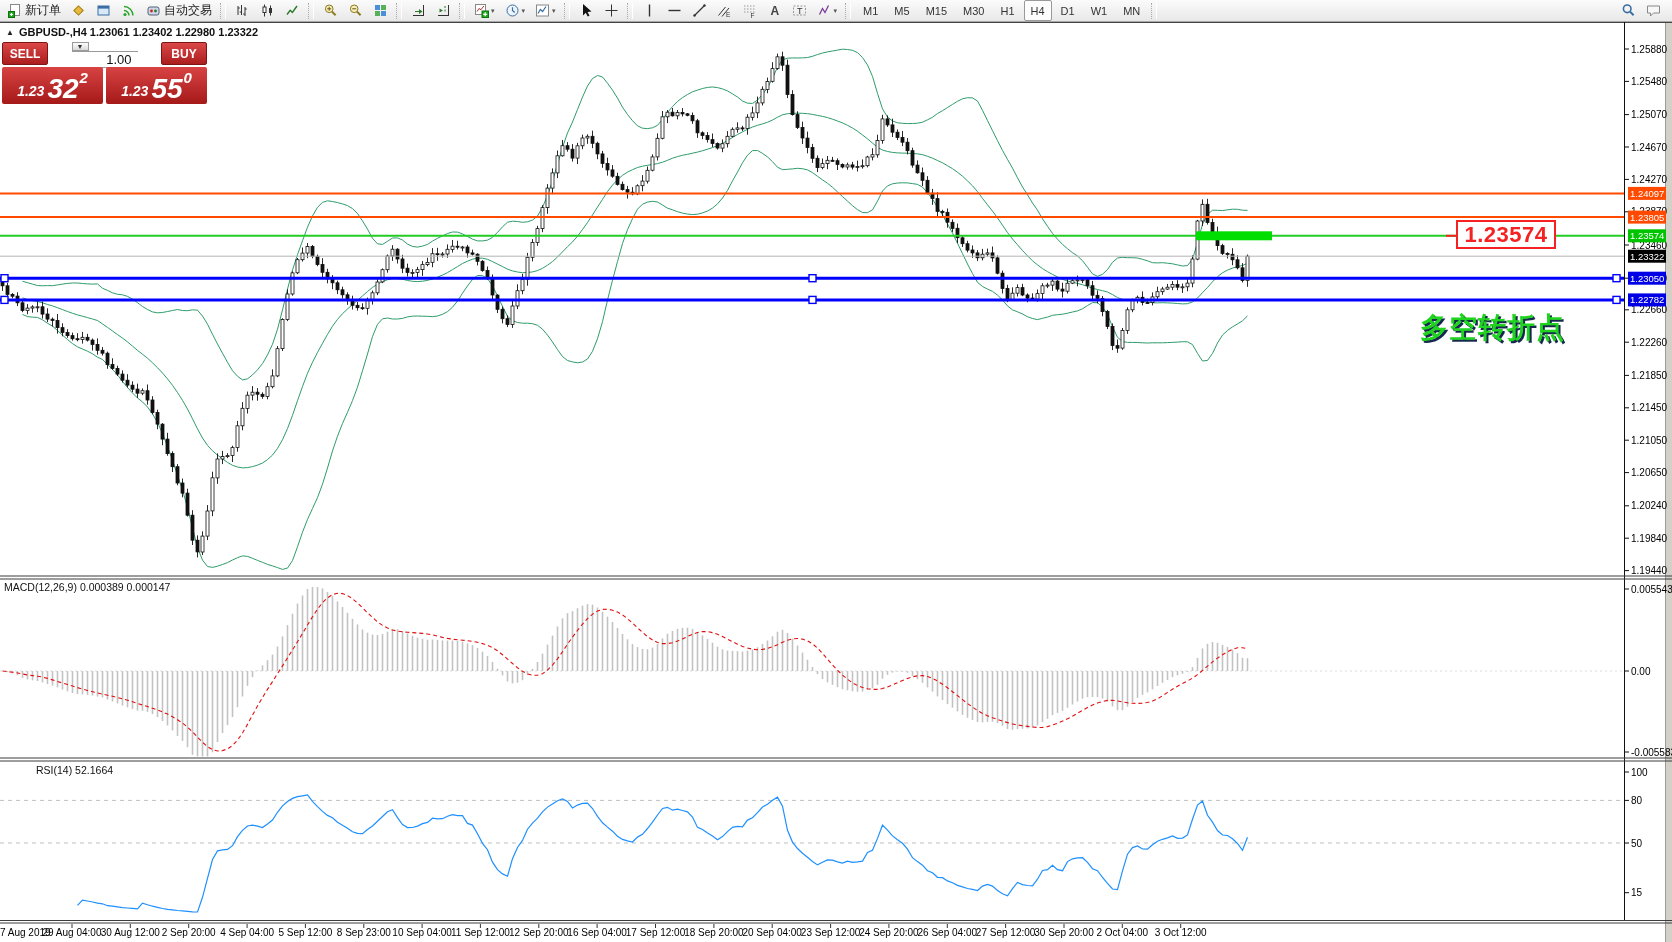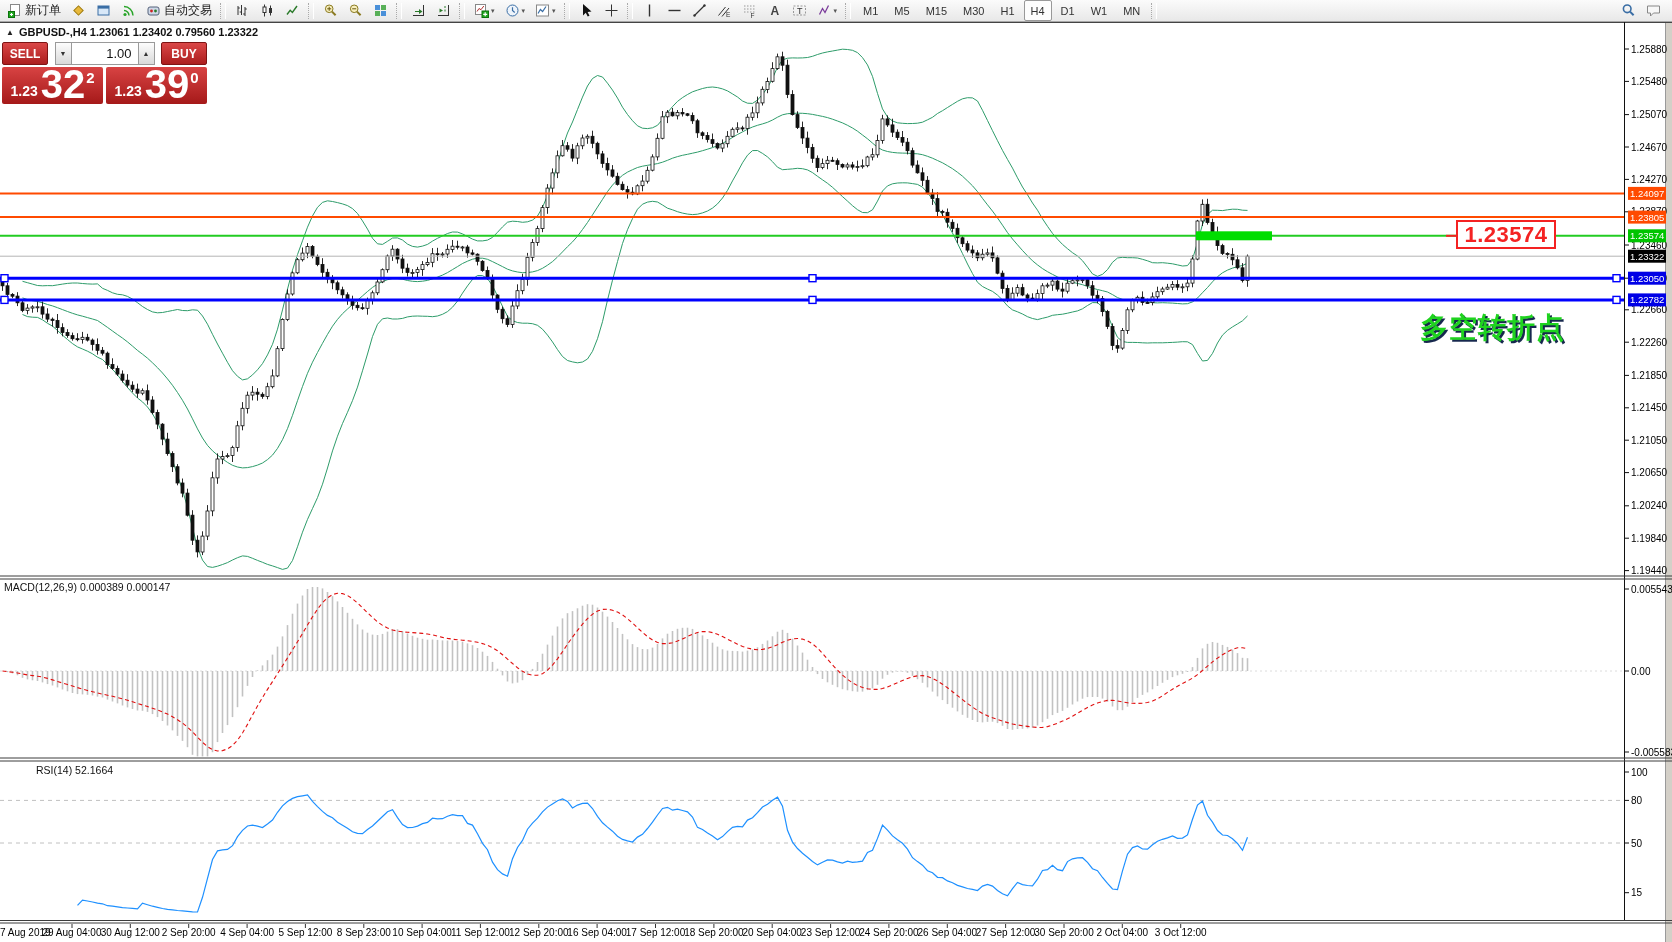--- a/index.html
+++ b/index.html
@@ -21,30 +21,30 @@
 
   
   .chart-title{position:absolute;left:6px;top:26px;z-index:5;font-size:11px;font-weight:700;color:#111;display:flex;align-items:center;}
   .chart-title .tri{font-size:8px;margin-right:5px;color:#222;}
 
   
   .tp{position:absolute;left:2px;top:42px;width:205px;z-index:6;}
   .tp-row1{display:flex;height:23px;}
   .btn-sell,.btn-buy{width:46px;background:linear-gradient(#da4747,#ac1e1e);border:1px solid #7e1414;color:#fff;
      font-weight:700;font-size:12px;display:flex;align-items:center;justify-content:center;border-radius:2px;box-sizing:border-box;}
-  .vol-unit{display:flex;margin:0 auto;height:23px;box-sizing:border-box;}
+  .vol-unit{display:flex;margin:0 auto;height:23px;box-sizing:border-box;flex-direction:column;}
   .spin{width:17px;background:linear-gradient(#fdfdfd,#d9d9d9);border:1px solid #9a9a9a;color:#333;font-size:7px;
      display:flex;align-items:center;justify-content:center;box-sizing:border-box;}
   input.vol{width:66px;border:1px solid #9a9a9a;border-left:none;border-right:none;text-align:right;padding:0 6px 0 0;
      font-size:13px;font-family:"Liberation Sans",sans-serif;color:#111;box-sizing:border-box;}
   .tp-row2{display:flex;gap:3px;margin-top:2px;height:37px;}
   .pbox{flex:1;background:linear-gradient(#d84343,#a51919);color:#fff;display:flex;align-items:flex-end;justify-content:center;
-     padding:0 3px 3px;border-radius:2px;}
+     padding:0 14px 3px;border-radius:2px;font-style:italic;}
   .pbox .small{font-size:14px;font-weight:700;margin-right:3px;line-height:1;padding-bottom:3px;}
-  .pbox .big{font-size:40px;font-weight:700;line-height:.82;}
+  .pbox .big{font-size:28px;font-weight:700;line-height:.82;}
   .pbox .sup{font-size:15px;font-weight:700;position:relative;top:-15px;margin-left:1px;}
 
   
   .ind-label{position:absolute;left:4px;z-index:5;font-size:10.5px;color:#111;}
 
   
   .callout{position:absolute;left:1456px;top:220px;width:96px;height:25px;border:2px solid #f42222;color:#f42222;
      background:#fff;font-size:22px;font-weight:600;display:flex;align-items:center;justify-content:center;z-index:5;letter-spacing:.5px;}
   .cn-note{position:absolute;left:1420px;top:309px;font-size:28px;font-weight:700;color:#1fd31f;
      text-shadow:2px 2px 0 #17284e;z-index:5;letter-spacing:1px;white-space:nowrap;}
@@ -1208,42 +1208,42 @@
         <text x="1064.0" y="936" font-size="10" fill="#000" text-anchor="middle">30 Sep 20:00</text>
         <line x1="1122.3" y1="924" x2="1122.3" y2="928" stroke="#333"></line>
         <text x="1122.3" y="936" font-size="10" fill="#000" text-anchor="middle">2 Oct 04:00</text>
         <line x1="1180.7" y1="924" x2="1180.7" y2="928" stroke="#333"></line>
         <text x="1180.7" y="936" font-size="10" fill="#000" text-anchor="middle">3 Oct 12:00</text>
       </g>
     </svg>
 
   <div class="chart-title">
     <span class="tri">▲</span>
-    <span>GBPUSD-,H4  1.23061 1.23402 0.79560 1.23322</span>
+    <span>GBPUSD-,H4  1.23061 1.23402 1.22980 1.23322</span>
   </div>
 
   <div class="tp">
     <div class="tp-row1">
       <div class="btn-sell">SELL</div>
       <div class="vol-unit">
         <div class="spin">▼</div>
         <input class="vol" value="1.00" style="">
         <div class="spin">▲</div>
       </div>
       <div class="btn-buy">BUY</div>
     </div>
     <div class="tp-row2">
       <div class="pbox">
         <span class="small">1.23</span>
         <span class="big">32</span>
         <span class="sup">2</span>
       </div>
       <div class="pbox">
         <span class="small">1.23</span>
-        <span class="big">39</span>
+        <span class="big">55</span>
         <span class="sup">0</span>
       </div>
     </div>
   </div>
 
   <div class="ind-label" style="top:581px;">
     <span>MACD(12,26,9)</span>&nbsp;<span>0.000389 0.000147</span>
   </div>
   <div class="ind-label" style="top:764px;margin-left:32px;">
     <span>RSI(14)</span>&nbsp;<span>52.1664</span>

